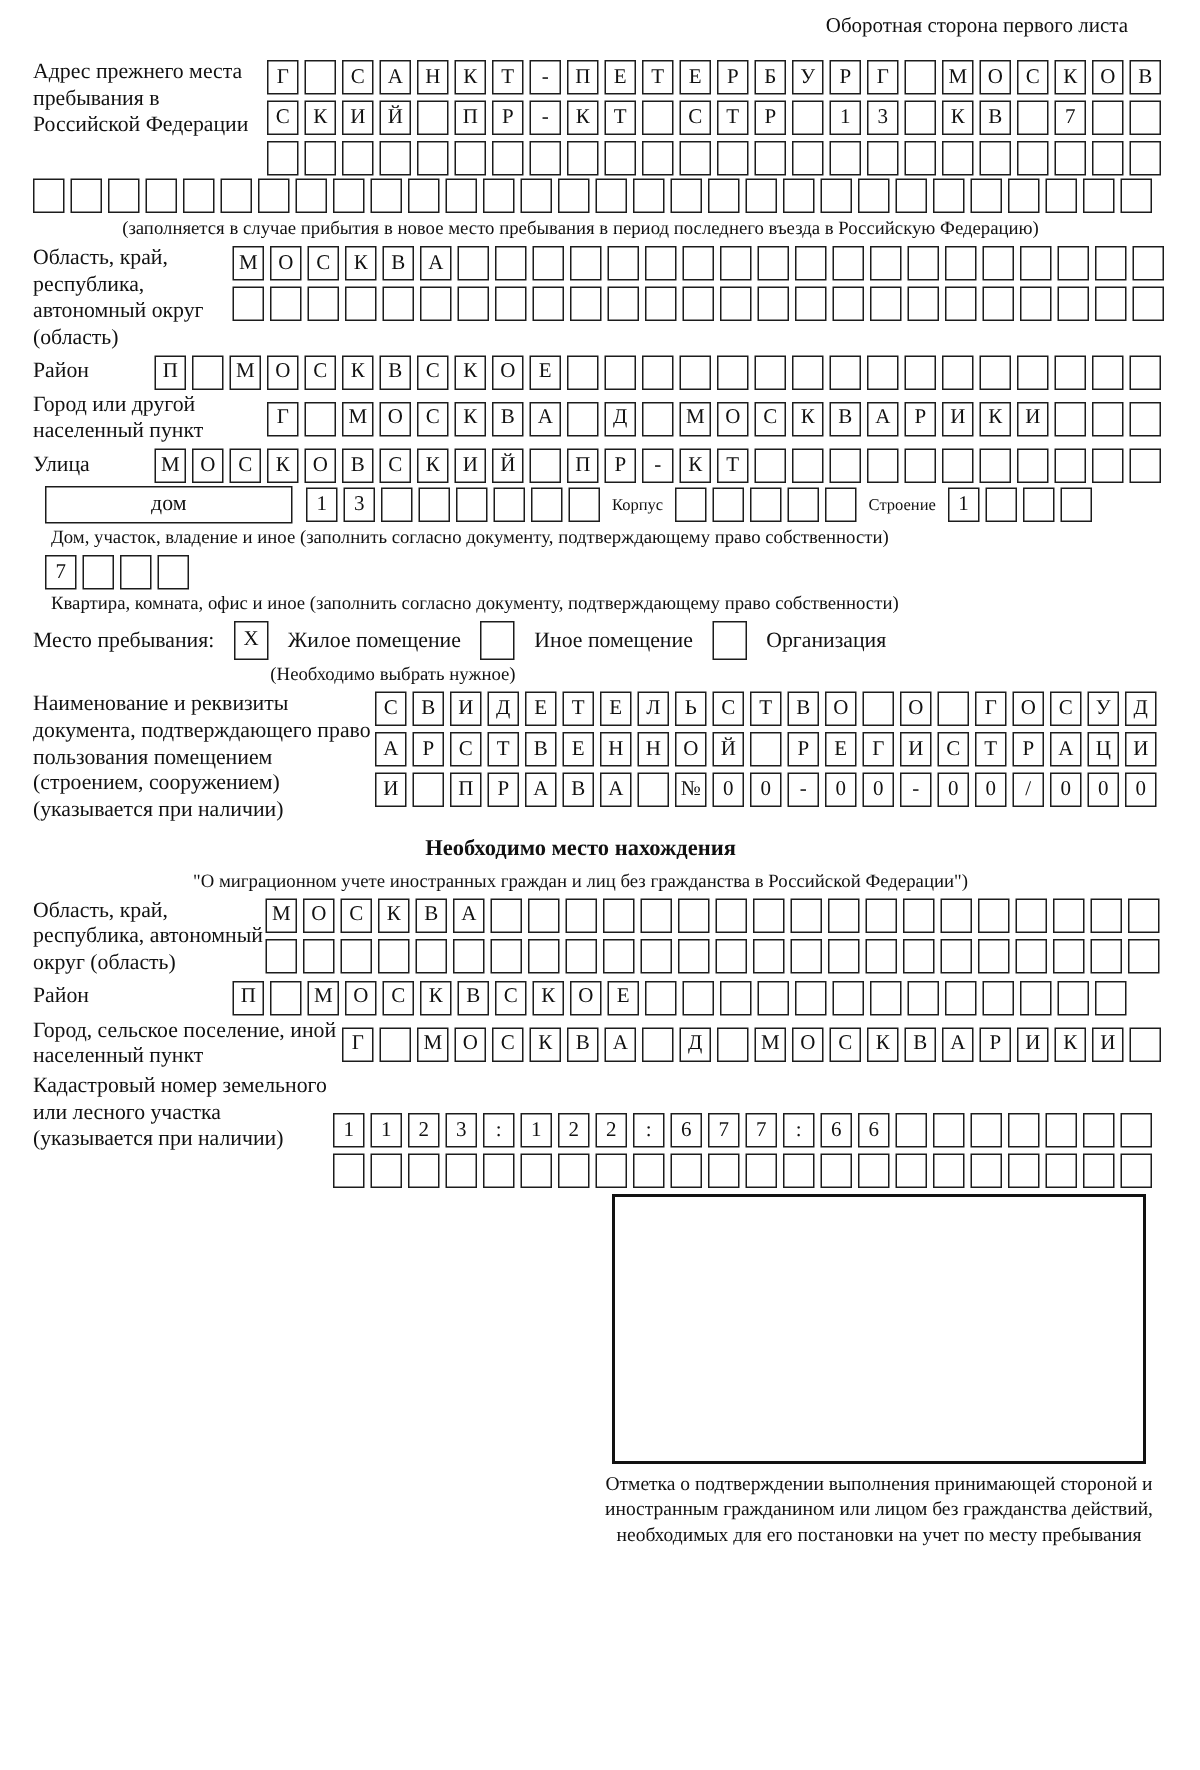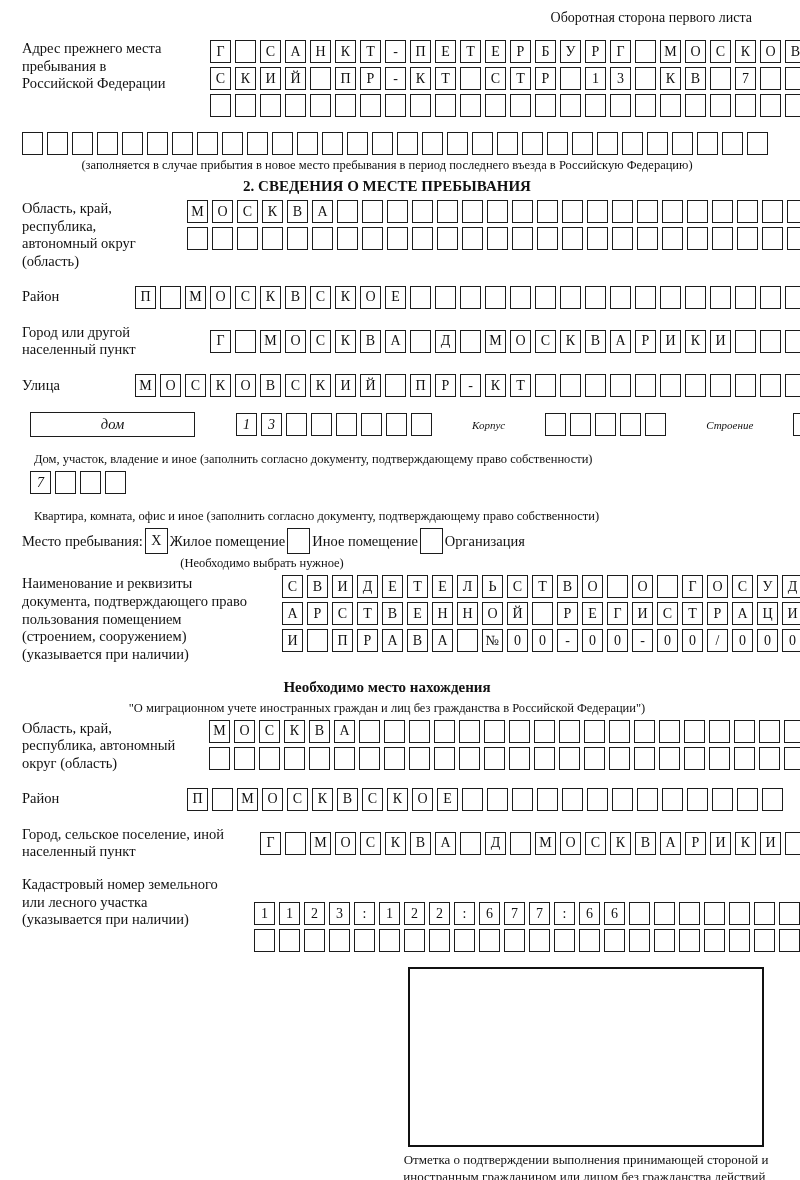--- a/index.html
+++ b/index.html
@@ -2,21 +2,21 @@
 <html><head>
 <meta charset="utf-8">
 <style>
   html,body{margin:0;padding:0;background:#fff;}
   body{width:800px;height:1180px;overflow:hidden;color:#111;
        font-family:"Liberation Serif","DejaVu Serif",serif;}
   .page{padding:10px 48px 0 22px;}
 
   .header-note{text-align:right;font-size:14px;margin-bottom:14px;}
 
-  .fline{display:flex;align-items:flex-start;margin-bottom:15px;gap:32px;}
+  .fline{display:flex;align-items:flex-start;margin-bottom:2px;}
   .fline.vcenter{align-items:center;}
   .flabel{font-size:14.5px;line-height:1.22;flex-shrink:0;}
   .rows{display:flex;flex-direction:column;gap:4px;}
 
   .cells{display:flex;gap:4px;}
   .cell{flex:0 0 19px;height:21px;border:1.6px solid #1c1c1c;
         display:flex;align-items:center;justify-content:center;
         font-size:14px;line-height:1;background:#fff;}
 
   .w156{width:156px;} .w133{width:133px;} .w81{width:81px;}
@@ -27,25 +27,25 @@
   .caption.indent{margin-left:12px;}
 
   .sec-title{font-weight:bold;font-size:15px;text-align:center;margin:5px 0 5px 0;}
 
   .label-box{border:1.6px solid #1c1c1c;height:23px;display:flex;align-items:center;
              justify-content:center;font-size:14.5px;background:#fff;flex-shrink:0;}
   .house-box{width:163px;margin-right:9px;}
   .apt-box{width:202px;margin-right:9px;}
   .inline-label{font-size:11px;margin:0 8px;white-space:nowrap;}
 
-  .indent10{margin-left:8px;font-style:italic;}
+  .indent10{margin-left:8px;}
 
   .checkbox{width:21px;height:24px;border:1.6px solid #1c1c1c;display:inline-flex;
             align-items:center;justify-content:center;font-size:14px;flex-shrink:0;}
-  .stay-line{display:flex;align-items:center;gap:2px;font-size:14.5px;margin:4px 0 2px 0;}
+  .stay-line{display:flex;align-items:center;gap:13px;font-size:14.5px;margin:4px 0 2px 0;}
   .stay-note{width:480px;text-align:center;font-size:12.5px;margin-bottom:4px;}
 
   .offset-rows{margin-top:26px;}
 
   .stamp-wrap{margin-left:373px;width:382px;margin-top:4px;}
   .stamp-box{width:352px;height:176px;border:2px solid #111;margin:0 auto;}
   .stamp-caption{font-size:13px;line-height:1.32;text-align:center;margin-top:4px;}
 </style>
 </head>
 <body>
@@ -164,21 +164,20 @@
       <span class="cell"></span>
       <span class="cell"></span>
       <span class="cell"></span>
       <span class="cell"></span>
       <span class="cell"></span>
       <span class="cell"></span>
       <span class="cell"></span>
     </div>
   <div class="caption center">(заполняется в случае прибытия в новое место пребывания в период последнего въезда в Российскую Федерацию)</div>
 
-  <div class="sec-title">2. СВЕДЕНИЯ О МЕСТЕ ПРЕБЫВАНИЯ</div>
 
   <div class="fline">
     <div class="flabel w133">Область, край, республика, автономный округ (область)</div>
     <div class="rows">
       <div class="cells">
           <span class="cell">М</span>
           <span class="cell">О</span>
           <span class="cell">С</span>
           <span class="cell">К</span>
           <span class="cell">В</span>

